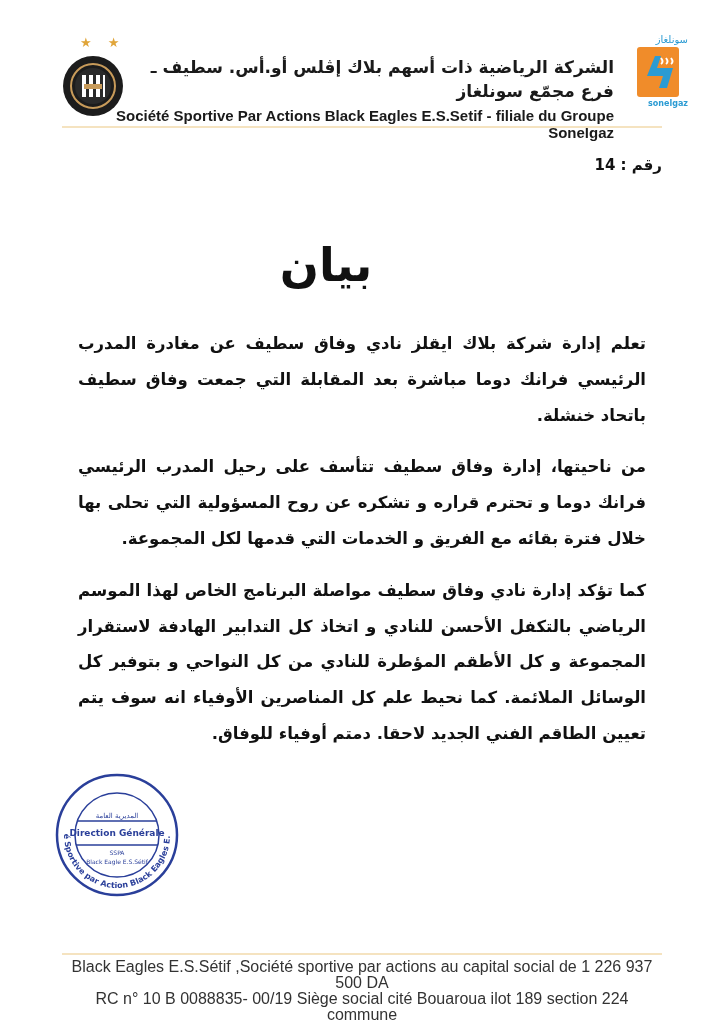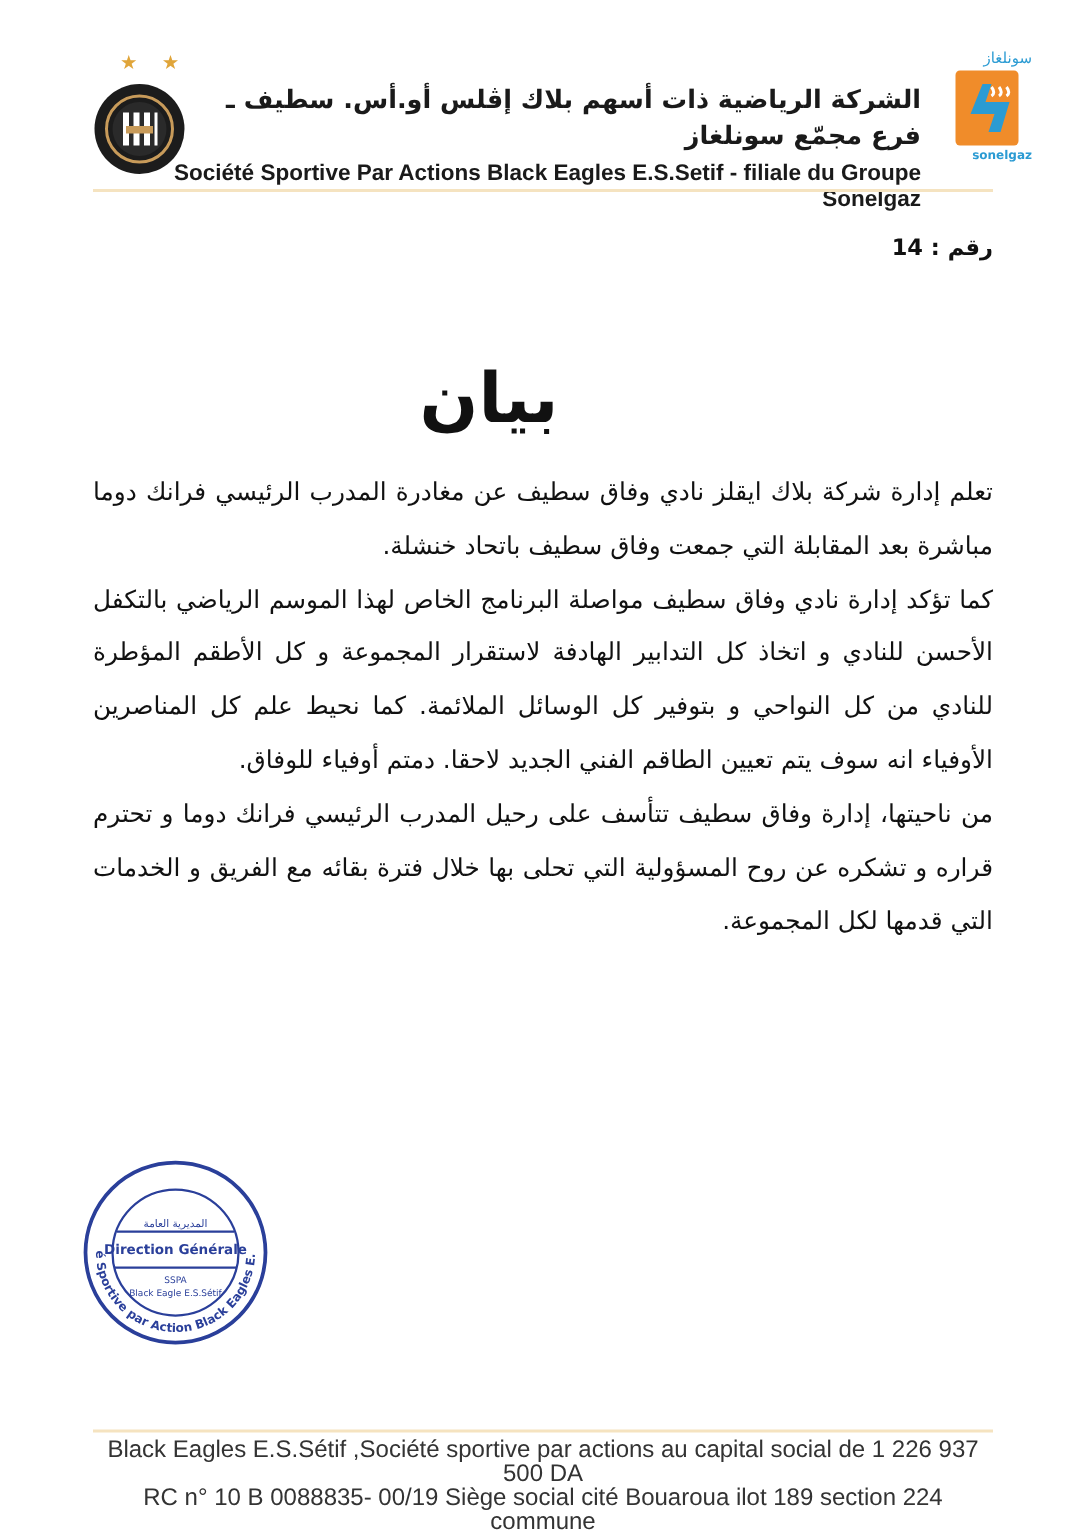--- a/index.html
+++ b/index.html
@@ -19,21 +19,21 @@
   .sonelgaz-fr { font-size: 8px; color: #2b9bd3; font-weight: bold; margin-top: 2px; }
   .header-rule { position: absolute; left: 62px; top: 126px; width: 600px; height: 2px; background: #f5e3c0; }
 
   .meta { position: absolute; right: 62px; top: 152px; width: 400px; direction: rtl; text-align: right; }
   .meta-dept { font-size: 17px; font-weight: bold; line-height: 28px; }
   .meta-ref { font-size: 15px; font-weight: bold; line-height: 26px; }
 
   .title { position: absolute; left: 0; top: 238px; width: 652px; text-align: center; font-size: 46px; font-weight: bold; direction: rtl; }
 
   .body { position: absolute; left: 62px; top: 310px; width: 600px; direction: rtl; text-align: justify; text-align-last: right; font-size: 16.5px; line-height: 35.8px; }
-  .body p { margin: 0; }
+  .body p { margin: 16px; font-weight: bold; }
 
   .stamp { position: absolute; left: 54px; top: 773px; width: 126px; height: 124px; }
 
   .footer-rule { position: absolute; left: 62px; top: 953px; width: 600px; height: 2px; background: #f5e3c0; }
   .footer { position: absolute; left: 62px; top: 959px; width: 600px; text-align: center; font-family: "Liberation Sans", sans-serif; font-size: 16px; line-height: 16px; color: #333; }
 </style>
 </head>
 <body>
 
 <div class="header">
@@ -66,22 +66,22 @@
 </div>
 
 <div class="meta">
   <div class="meta-ref">رقم : 14</div>
 </div>
 
 <div class="title">بيان</div>
 
 <div class="body">
   <p>تعلم إدارة شركة بلاك ايقلز نادي وفاق سطيف عن مغادرة المدرب الرئيسي فرانك دوما مباشرة بعد المقابلة التي جمعت وفاق سطيف باتحاد خنشلة.</p>
+  <p>من ناحيتها، إدارة وفاق سطيف تتأسف على رحيل المدرب الرئيسي فرانك دوما و تحترم قراره و تشكره عن روح المسؤولية التي تحلى بها خلال فترة بقائه مع الفريق و الخدمات التي قدمها لكل المجموعة.</p>
   <p>كما تؤكد إدارة نادي وفاق سطيف مواصلة البرنامج الخاص لهذا الموسم الرياضي بالتكفل الأحسن للنادي و اتخاذ كل التدابير الهادفة لاستقرار المجموعة و كل الأطقم المؤطرة للنادي من كل النواحي و بتوفير كل الوسائل الملائمة. كما نحيط علم كل المناصرين الأوفياء انه سوف يتم تعيين الطاقم الفني الجديد لاحقا. دمتم أوفياء للوفاق.</p>
-  <p>من ناحيتها، إدارة وفاق سطيف تتأسف على رحيل المدرب الرئيسي فرانك دوما و تحترم قراره و تشكره عن روح المسؤولية التي تحلى بها خلال فترة بقائه مع الفريق و الخدمات التي قدمها لكل المجموعة.</p>
 </div>
 
 <svg class="stamp" viewBox="0 0 126 124">
   <defs>
     <path id="ringBottom" d="M 10 62 A 53 53 0 0 0 116 62"></path>
   </defs>
   <circle cx="63" cy="62" r="60" fill="none" stroke="#2a3f9a" stroke-width="2.5"></circle>
   <circle cx="63" cy="62" r="42" fill="none" stroke="#2a3f9a" stroke-width="1.5"></circle>
   <line x1="24" y1="48" x2="102" y2="48" stroke="#2a3f9a" stroke-width="1.5"></line>
   <line x1="22" y1="72" x2="104" y2="72" stroke="#2a3f9a" stroke-width="1.5"></line>

